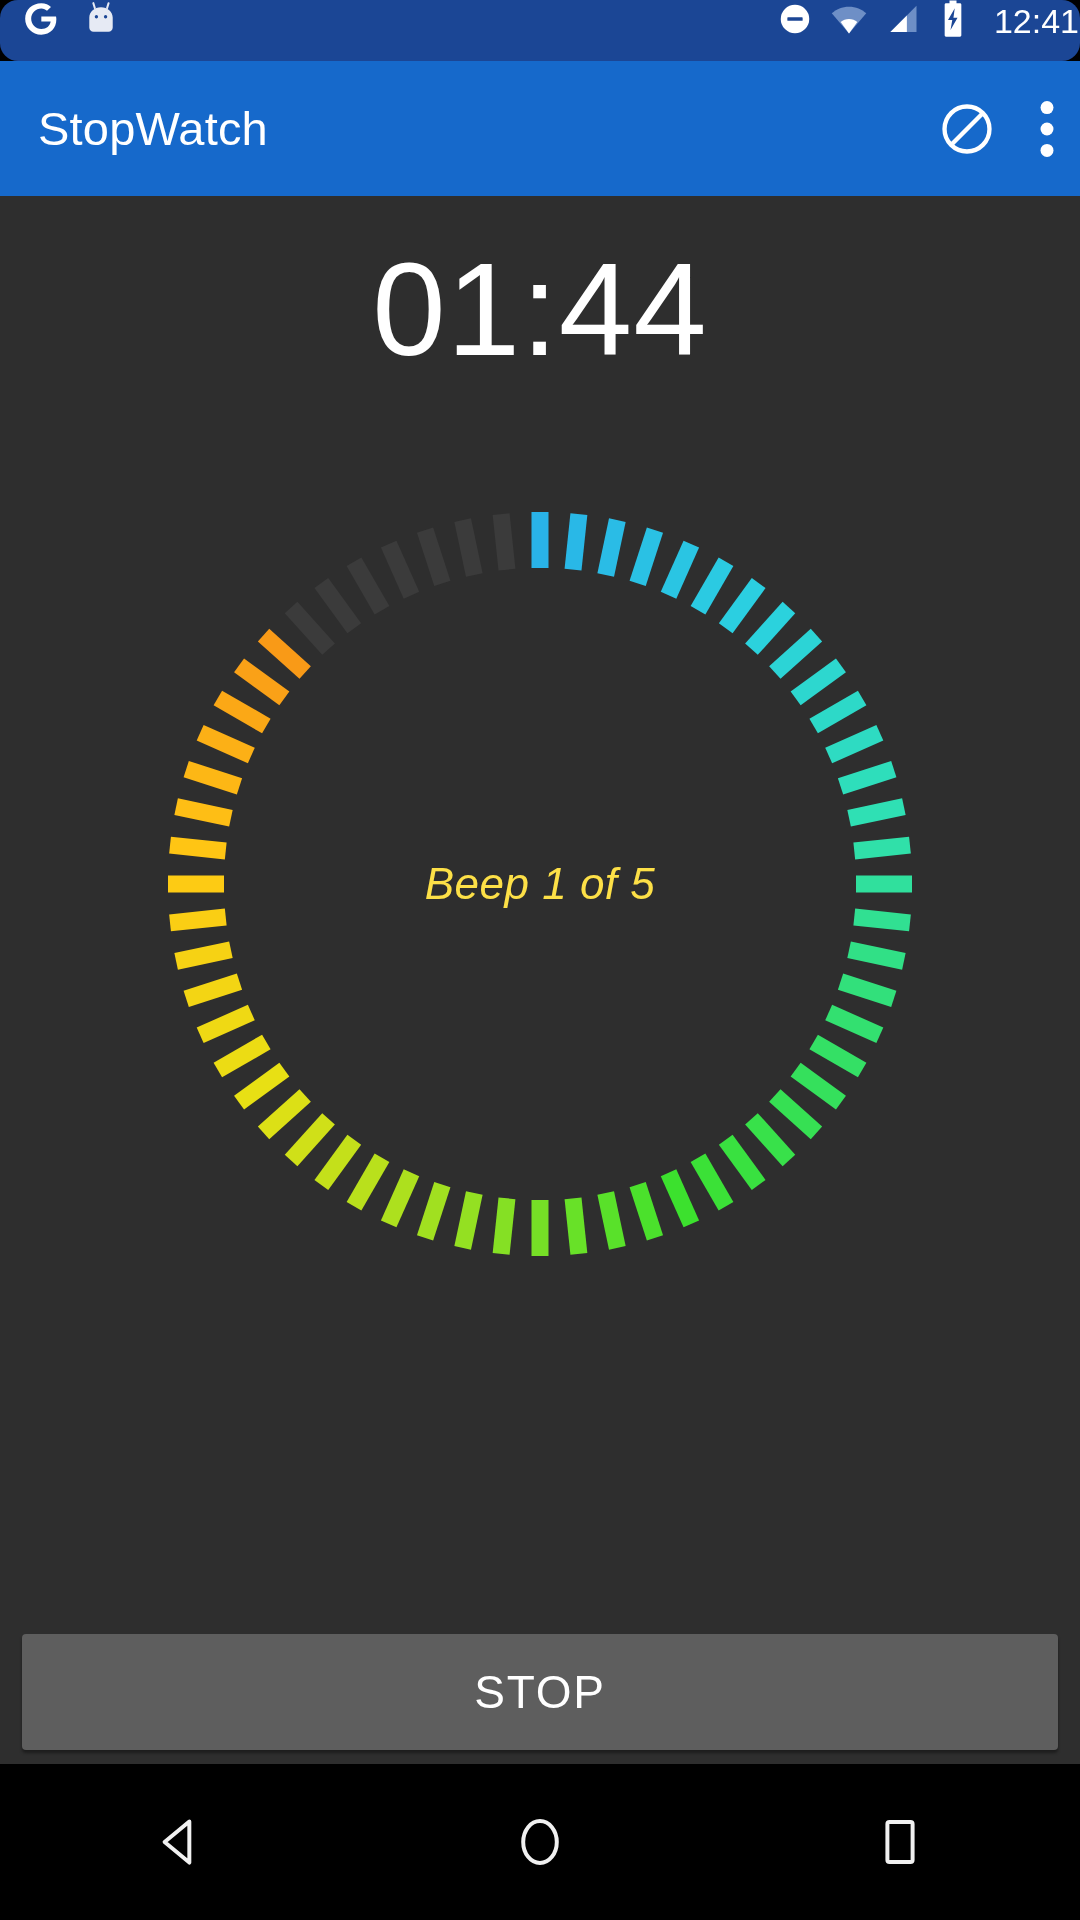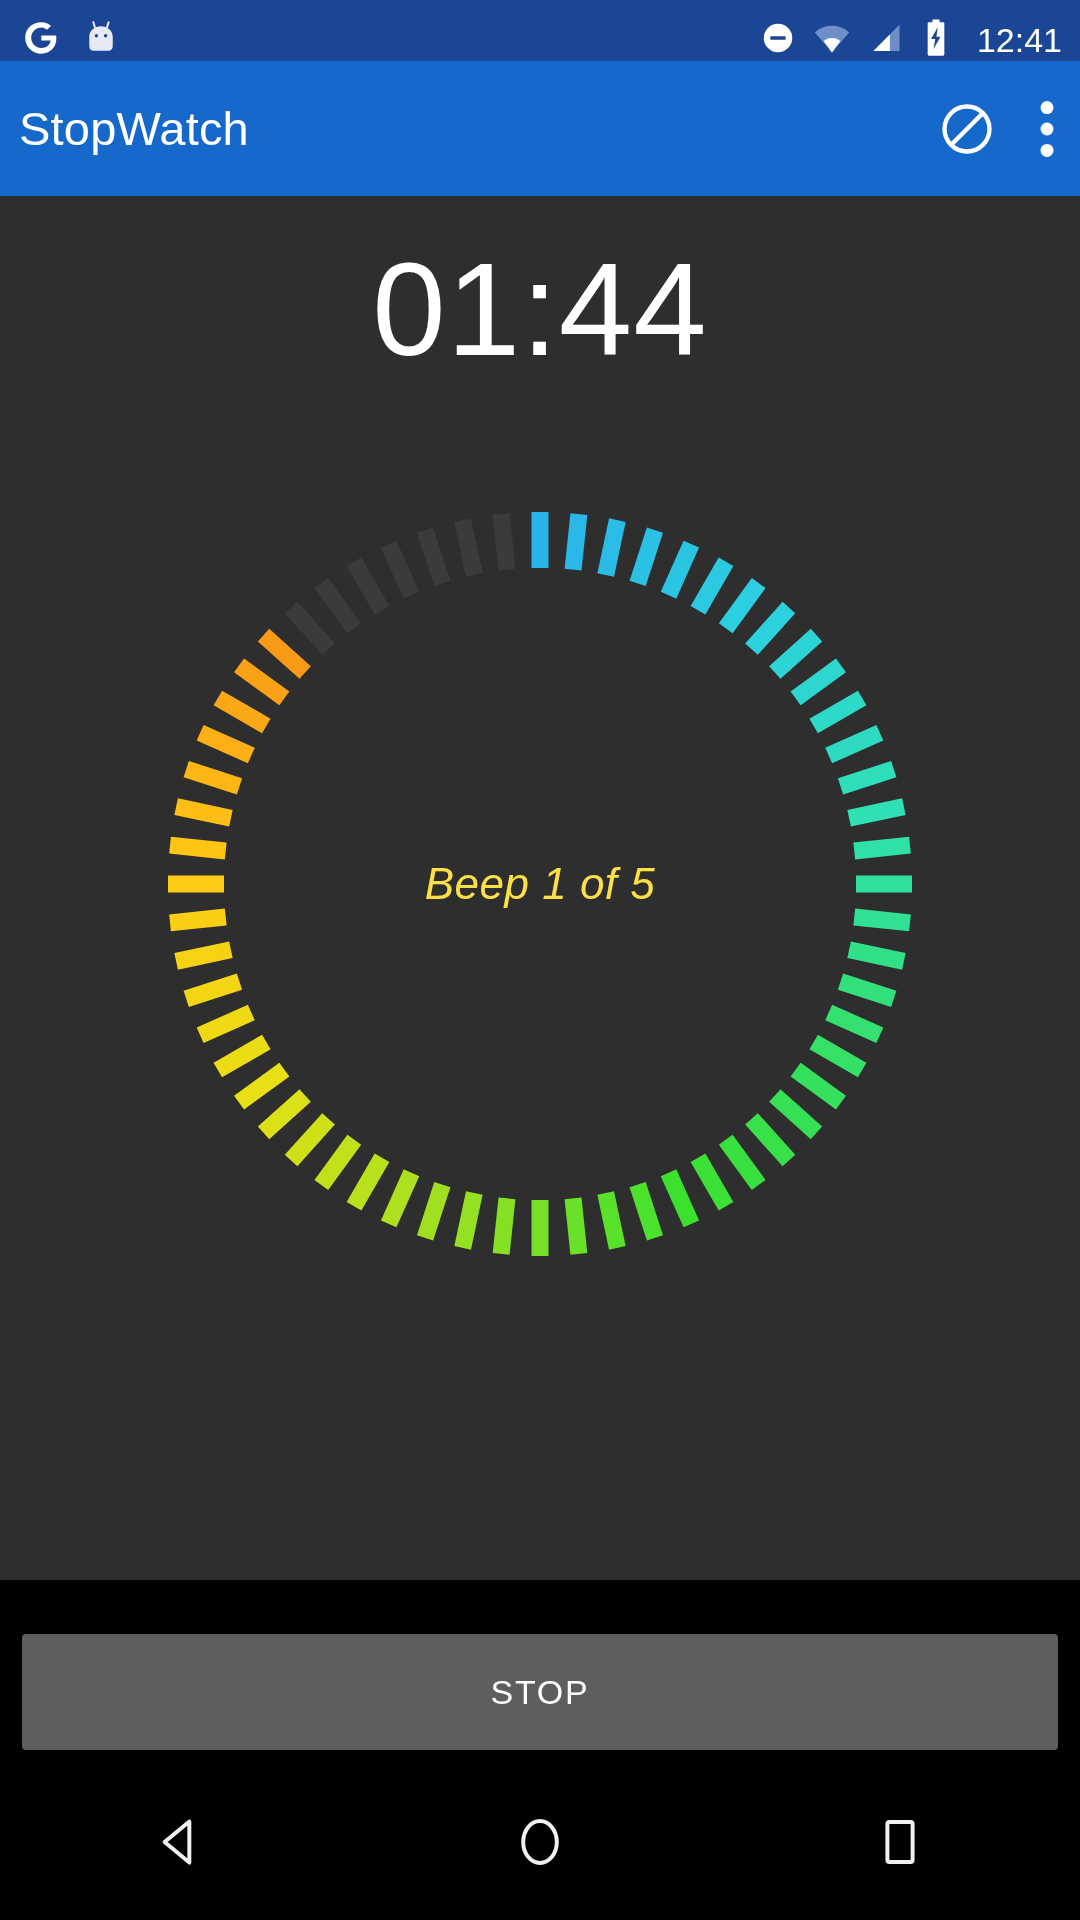--- a/index.html
+++ b/index.html
@@ -11,55 +11,56 @@
     font-family: "Liberation Sans", sans-serif;
     overflow: hidden;
     position: relative;
   }
 
   
   #status-bar {
     position: absolute; top: 0; left: 0;
     width: 1080px; height: 61px;
     background: #1B4695;
-    display: flex; align-items: flex-end;
+    display: flex; align-items: flex-start;
     box-sizing: border-box;
-    padding: 0 18px 0 22px;
+    padding: 0 1px 0 22px;
+    border-radius: 18px;
   }
   #status-left { display: flex; align-items: center; gap: 22px; }
   #status-right { margin-left: auto; display: flex; align-items: center; gap: 17px; }
   .sb-icon { display: block; }
   #status-clock {
     color: #FFFFFF; font-size: 34px; letter-spacing: 0px;
     font-weight: 400; margin-left: 9px;
     font-family: "Liberation Sans", sans-serif;
   }
 
   
   #app-bar {
     position: absolute; top: 61px; left: 0;
     width: 1080px; height: 135px;
     background: #1669CB;
     display: flex; align-items: center;
     box-sizing: border-box;
-    padding: 0 26px 0 19px;
+    padding: 0 26px 0 38px;
   }
   #app-title {
     color: #FFFFFF;
     font-size: 47px;
     font-weight: 400;
     letter-spacing: 0.2px;
   }
   #app-bar-actions { margin-left: auto; display: flex; align-items: center; gap: 44px; }
   .appbar-btn { display: flex; align-items: center; justify-content: center; cursor: pointer; }
 
   
   #main {
     position: absolute; top: 196px; left: 0;
-    width: 1080px; height: 1384px;
+    width: 1080px; height: 1568px;
     background: #2E2E2E;
   }
 
   #timer-display {
     position: absolute; top: 48px; left: 0; width: 1080px;
     text-align: center;
     color: #FFFFFF;
     font-size: 132px;
     font-weight: 400;
     line-height: 1.0;
@@ -98,21 +99,21 @@
     gap: 22px;
     padding: 0 22px;
     box-sizing: border-box;
   }
   .action-btn {
     flex: 1 1 0;
     background: #5E5E5E;
     border: none;
     border-radius: 4px;
     color: #FFFFFF;
-    font-size: 34px;
+    font-size: 46px;
     font-family: "Liberation Sans", sans-serif;
     letter-spacing: 1.8px;
     font-weight: 400;
     cursor: pointer;
     box-shadow: 0 3px 3px rgba(0,0,0,0.38);
     display: flex; align-items: center; justify-content: center;
   }
 
   
   #nav-bar {

